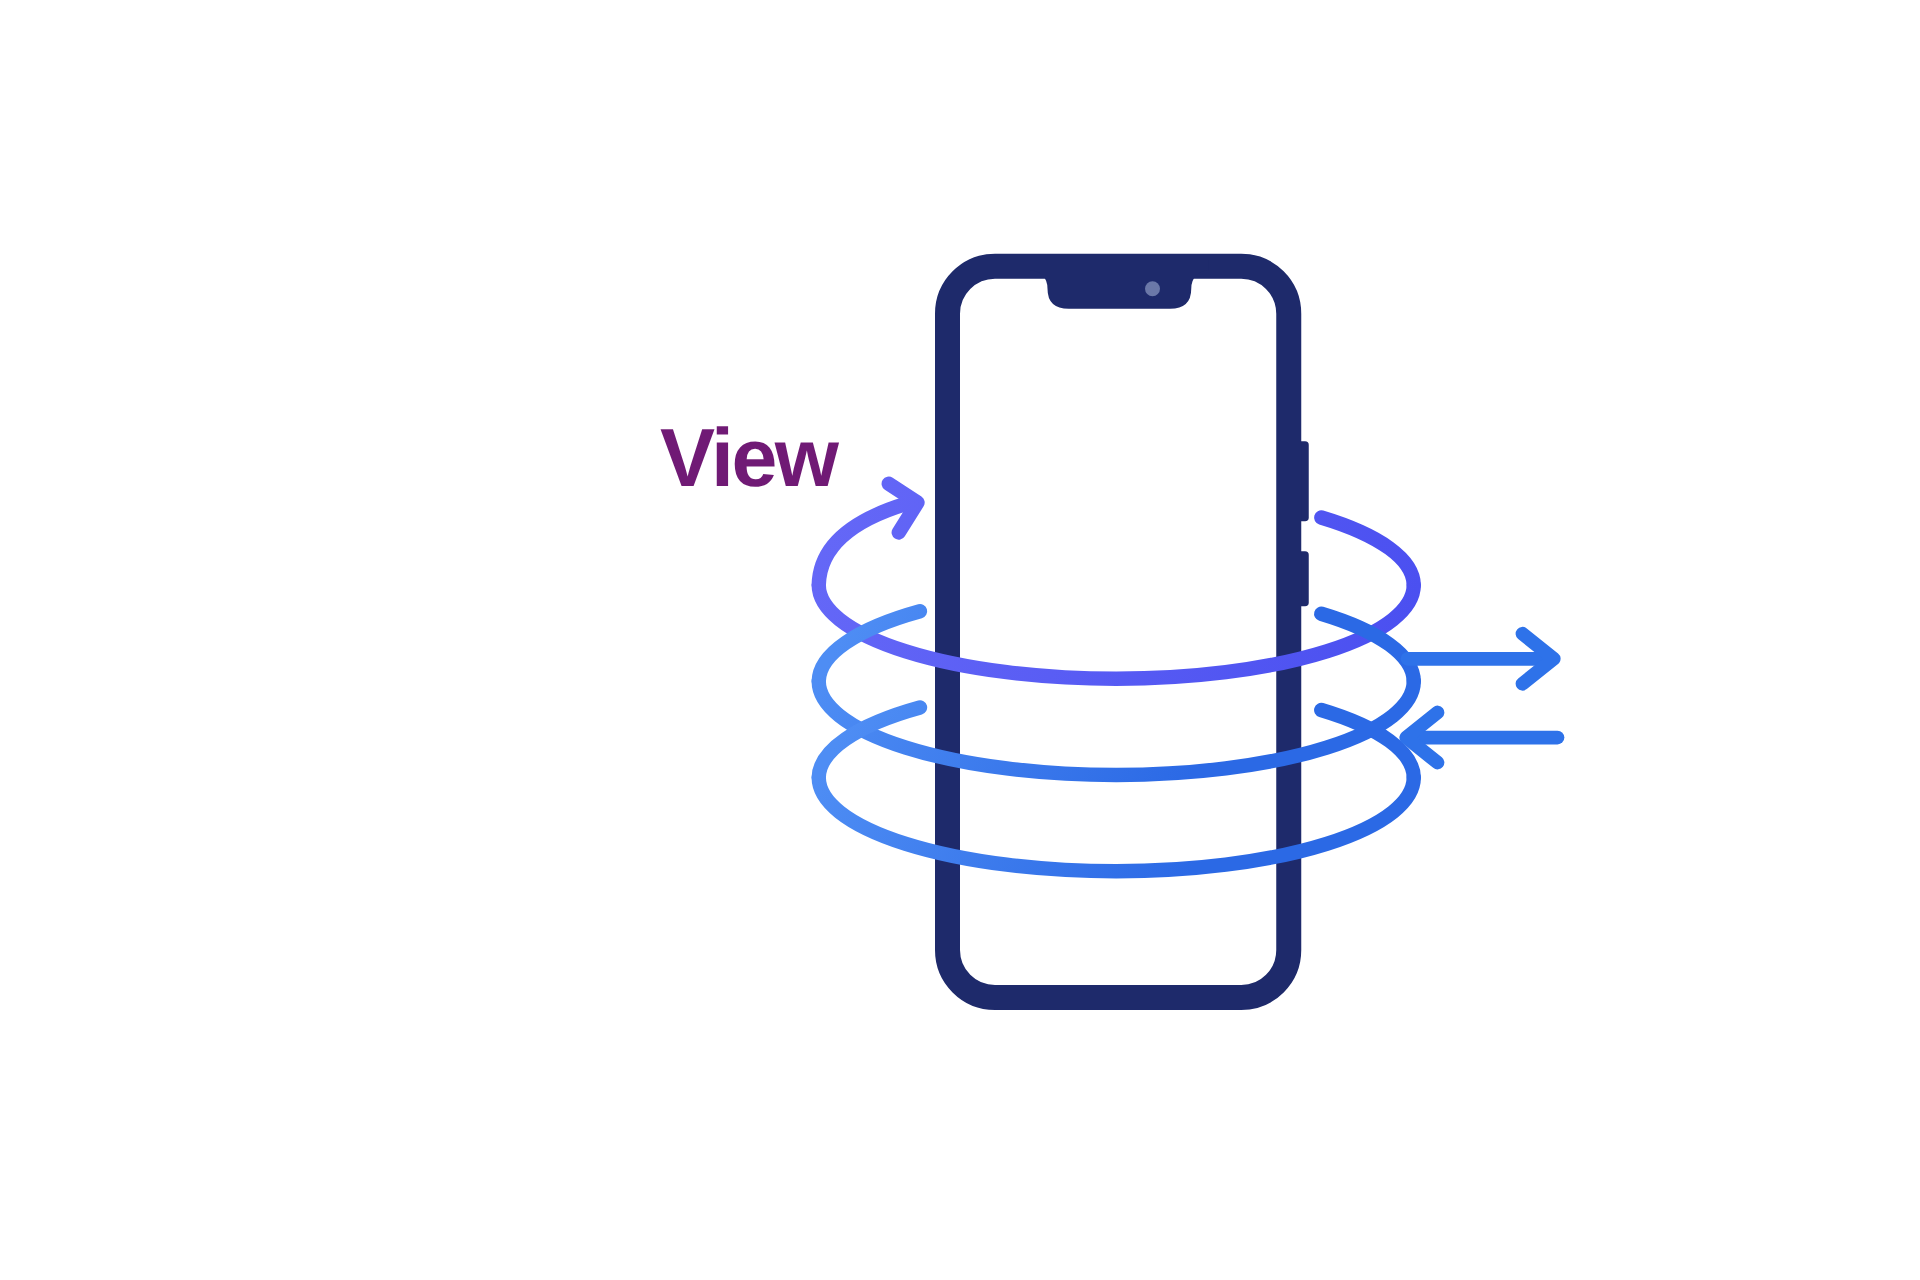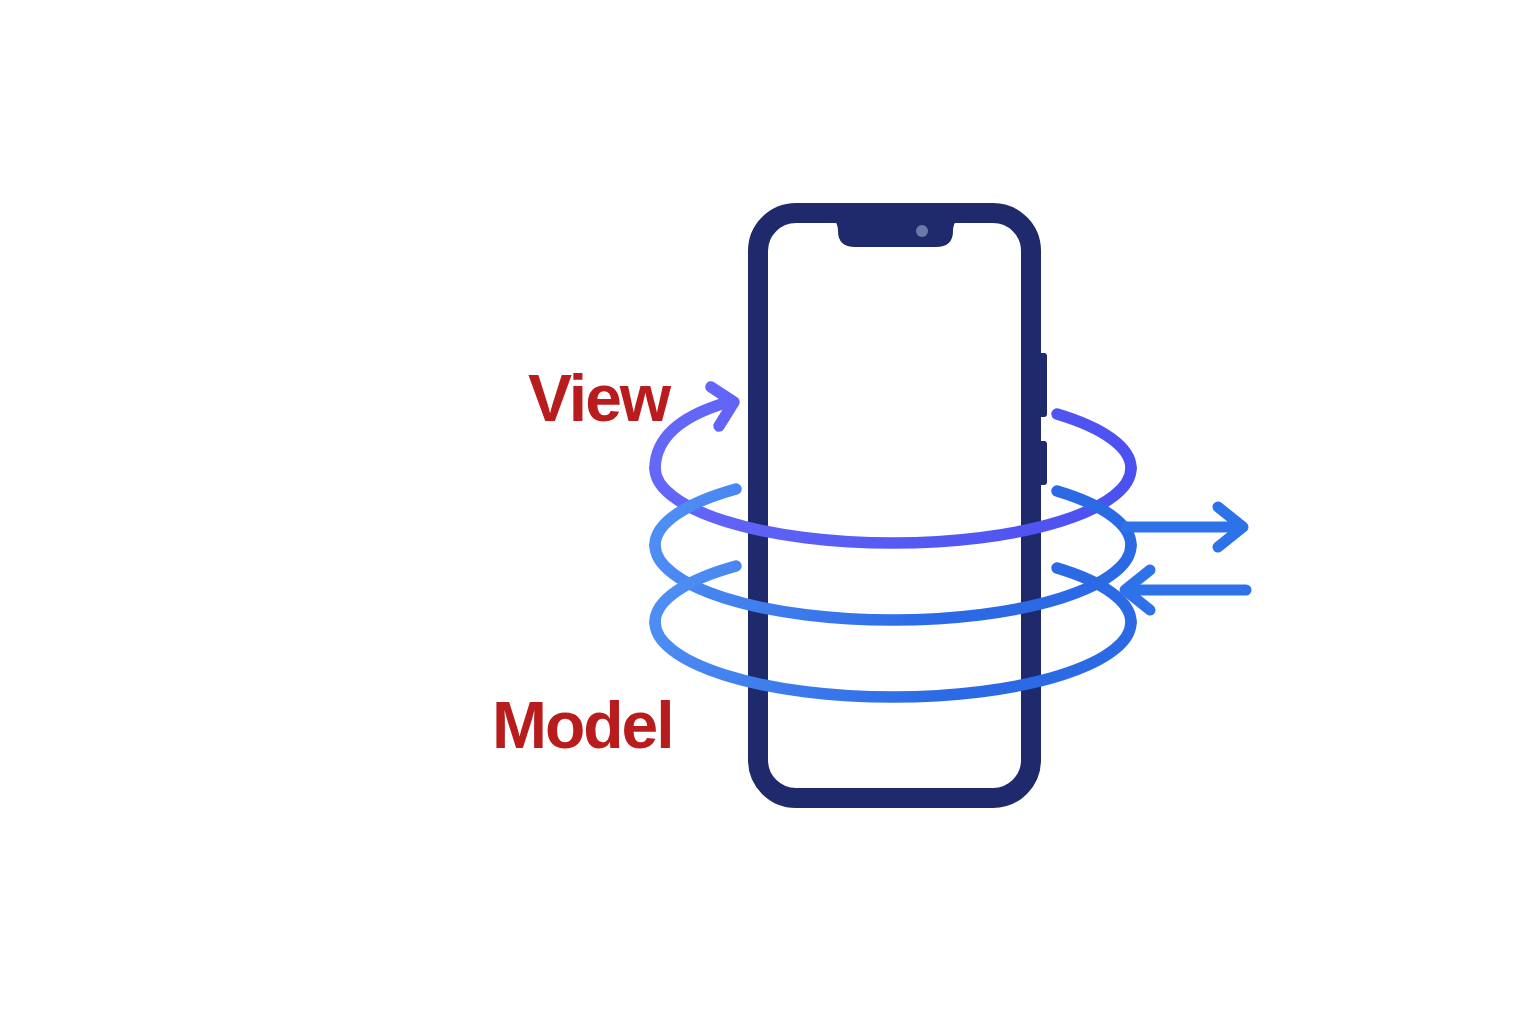--- a/index.html
+++ b/index.html
@@ -10,24 +10,23 @@
     overflow:hidden;
     font-family:"Liberation Sans", sans-serif;
   }
   .canvas svg{position:absolute;left:0;top:0;}
   .ring-label{
     position:absolute;
     font-weight:700;
     font-size:66px;
     line-height:1;
     letter-spacing:-2px;
-    color:#b91c1c;
+    color:#701a75;
     white-space:nowrap;
     user-select:none;
-    margin-top:32px;
   }
   .label-view{left:528px;top:333px;}
   .label-viewmodel{left:255px;top:491px;}
   .label-model{left:492px;top:660px;}
 </style>
 </head>
 <body>
 
 <div class="canvas">
 
@@ -87,15 +86,14 @@
 
     <g fill="none" stroke="#2E72E9" stroke-width="11" stroke-linecap="round" stroke-linejoin="round">
       <path d="M 1136 590 L 1246 590"></path>
       <path d="M 1150 570 L 1125 590 L 1150 610"></path>
     </g>
   </svg>
 
   <div class="ring-label label-view">View</div>
 
 
-  <div class="ring-label label-model">Model</div>
 
 </div>
 
 </body></html>

